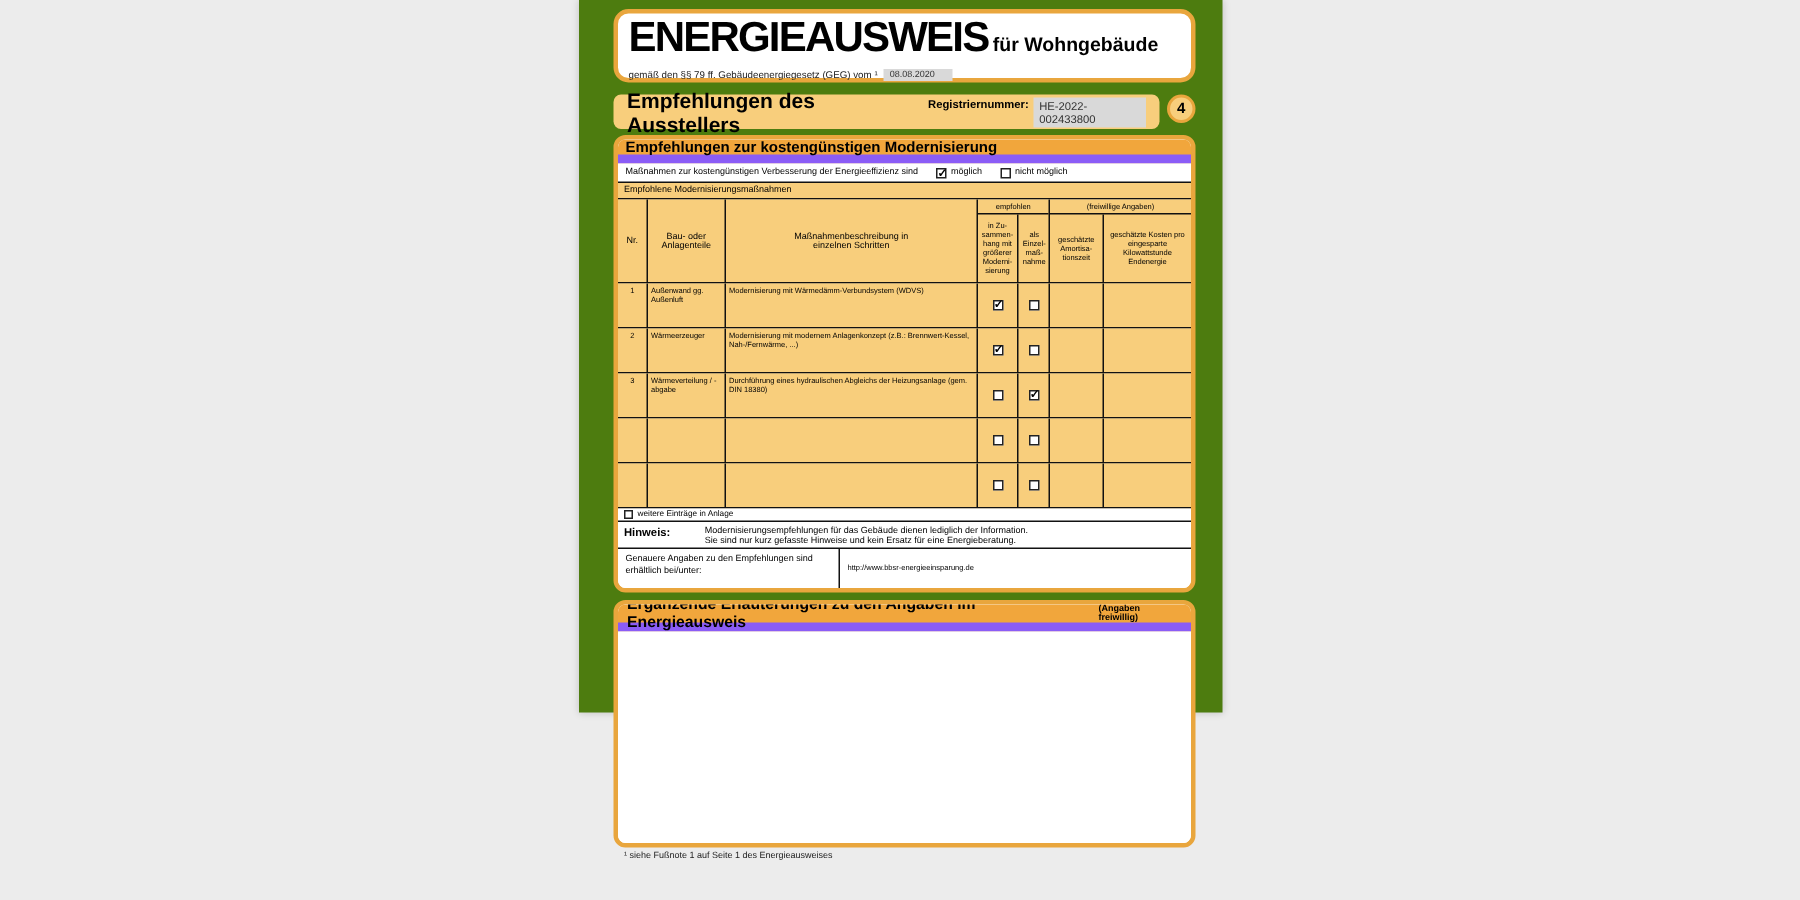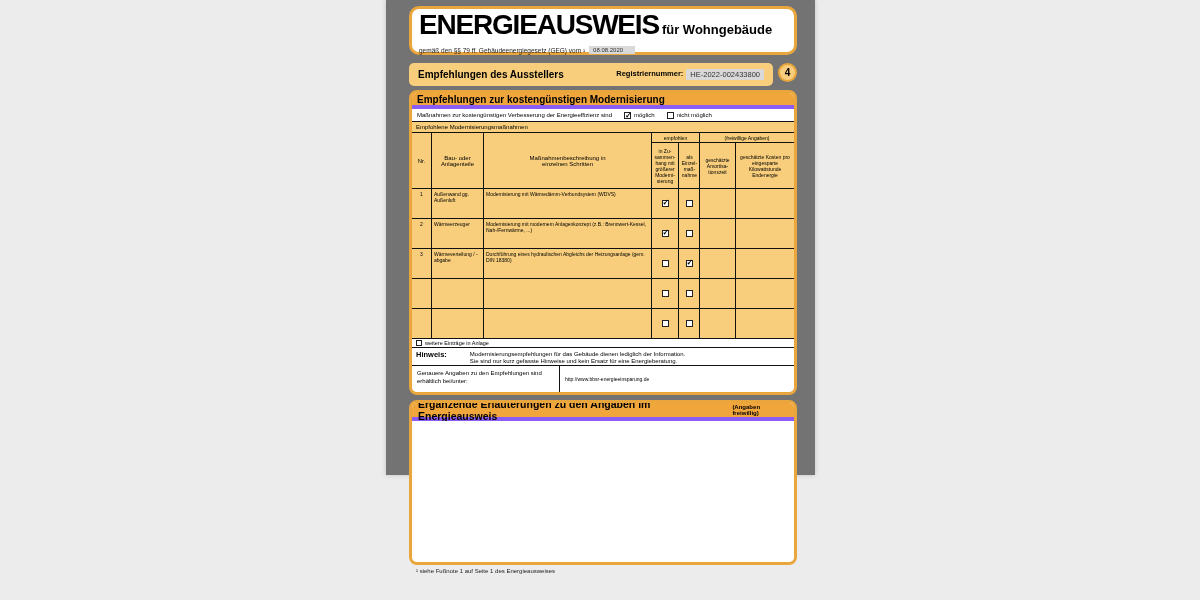--- a/index.html
+++ b/index.html
@@ -5,59 +5,59 @@
   html,body{margin:0;padding:0}
   body{
     width:1200px;height:600px;overflow:hidden;position:relative;
     background:#ececec;
     font-family:"Liberation Sans",sans-serif;color:#000;
     -webkit-text-size-adjust:none;
   }
   *{box-sizing:border-box}
   .page{
     position:absolute;left:386px;top:0;width:429px;height:475px;
-    background:#737373;box-shadow:0 0 5px rgba(0,0,0,.18);
+    background:#4d7c0f;box-shadow:0 0 5px rgba(0,0,0,.18);
   }
   
   .title-box{
     position:absolute;left:23px;top:6px;width:388px;height:49px;
     background:#fff;border:3px solid #e9a63d;border-radius:10px;
     padding:1px 6px 0 7px;
   }
   .title-line{white-space:nowrap;line-height:30px}
   .main-title{font-size:28px;font-weight:bold;letter-spacing:-1.2px}
   .sub-title{font-size:13px;font-weight:bold;margin-left:3px}
   .law-line{display:flex;align-items:center;gap:4px;font-size:6.5px;margin-top:1px;color:#222}
   .value-box{background:#d9d9d9;padding:1px 4px;color:#333}
   .date-field{font-size:6px;min-width:46px}
   
   .band{
     position:absolute;left:23px;top:63px;width:364px;height:23px;
     background:#f8ce7c;border-radius:5px;
     display:flex;align-items:center;justify-content:space-between;
     padding:0 9px;
   }
-  .band-title{font-size:10px;font-weight:bold}
+  .band-title{font-size:14px;font-weight:bold}
   .reg{display:flex;}
   .reg-label{font-size:7.5px;font-weight:bold}
   .reg-value{font-size:7.5px;margin-left:3px;padding:1px 4px}
   .page-badge{
     position:absolute;left:392px;top:63px;width:19px;height:19px;
     border-radius:50%;border:2.5px solid #e9a63d;background:#f8ce7c;
     display:flex;align-items:center;justify-content:center;
     font-size:10px;font-weight:bold;
   }
   
   .main-box{
     position:absolute;left:23px;top:90px;width:388px;height:305px;
     background:#fff;border:3px solid #e9a63d;border-radius:8px;
     overflow:hidden;display:flex;flex-direction:column;
   }
   .orange-band{
-    background:#f1a63c;border-bottom:4px solid #8b5cf6;
+    background:#f1a63c;border-bottom:6px solid #8b5cf6;
     height:16px;flex:none;display:flex;align-items:center;
     font-size:10px;font-weight:bold;padding:0 5px;
   }
   .moeglich-row{
     height:13px;flex:none;background:#fff;border-bottom:1px solid #111;
     display:flex;align-items:center;gap:4px;padding:0 5px;font-size:6px;
   }
   .cb-group{display:flex;align-items:center;gap:3px;margin-left:8px}
   .caption-band{
     height:11px;flex:none;background:#f8ce7c;border-bottom:1px solid #111;

